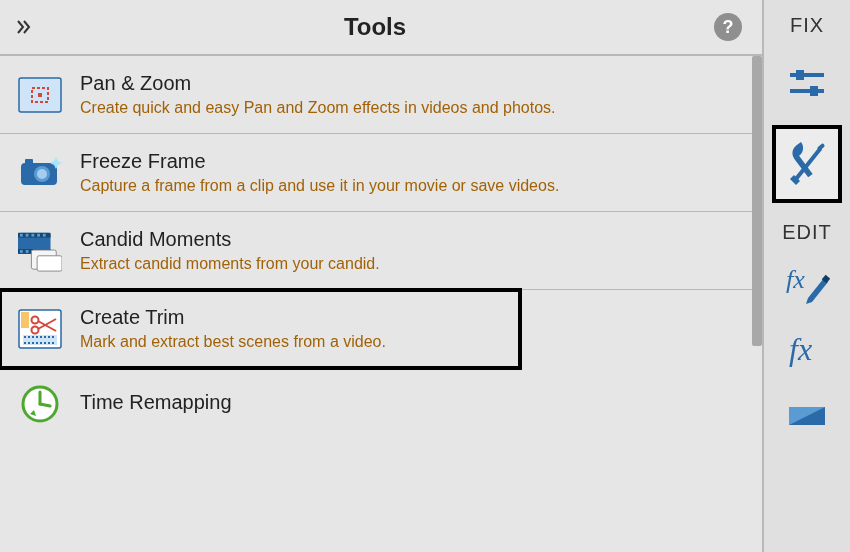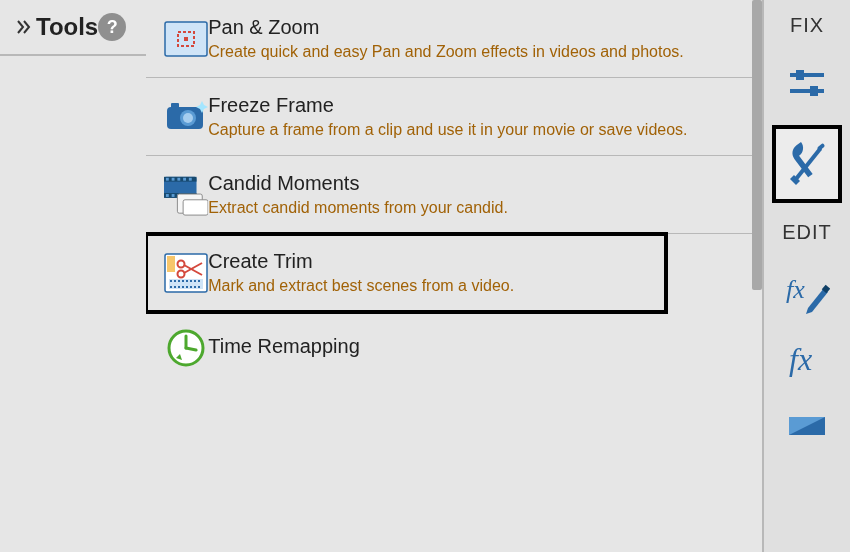--- a/index.html
+++ b/index.html
@@ -1,37 +1,37 @@
 <!DOCTYPE html>
 <html><head>
 <meta charset="utf-8">
 <style>
   * { box-sizing: border-box; margin: 0; padding: 0; }
   html, body { width: 850px; height: 552px; font-family: "Segoe UI", "Helvetica Neue", Arial, sans-serif; background: #dcdcdc; overflow: hidden; }
   .app { display: flex; width: 850px; height: 552px; }
-  .main { flex: 1; display: flex; background: #e6e6e6; border-right: 2px solid #b8b8b8; }
+  .main { flex: 1; display: flex; flex-direction: column; background: #e6e6e6; border-right: 2px solid #b8b8b8; }
   .header { display: flex; align-items: center; height: 56px; border-bottom: 2px solid #b8b8b8; padding: 0 12px; }
   .header .collapse { width: 24px; display: flex; align-items: center; justify-content: center; cursor: pointer; }
   .header .title { flex: 1; text-align: center; font-size: 24px; font-weight: 600; color: #222; }
   .header .help { width: 28px; height: 28px; border-radius: 50%; background: #8f8f8f; color: #fff; display: flex; align-items: center; justify-content: center; font-weight: bold; font-size: 18px; cursor: pointer; margin-right: 8px; }
   .list-wrap { flex: 1; position: relative; overflow: hidden; }
   .scrollbar { position: absolute; top: 0; right: 0; width: 10px; height: 100%; background: transparent; }
   .scrollbar .thumb { position: absolute; top: 0; left: 0; width: 10px; height: 290px; background: #a8a8a8; border-radius: 2px; }
   .list { position: absolute; inset: 0; overflow: hidden; }
-  .row { display: flex; align-items: center; padding: 16px 18px; border-bottom: 1px solid #b8b8b8; cursor: pointer; position: relative; }
+  .row { display: flex; align-items: center; padding: 16px 18px; border-bottom: 1px solid #b8b8b8; cursor: pointer; gap: 18px; position: relative; }
   .row.highlight { outline: 4px solid #000; outline-offset: -2px; width: 520px; }
   .row .icon { width: 44px; height: 40px; flex-shrink: 0; display: flex; align-items: center; justify-content: center; }
   .row .text { flex: 1; }
   .row .text .title { font-size: 20px; font-weight: 500; color: #222; margin-bottom: 4px; }
   .row .text .desc { font-size: 16px; color: #a16207; }
   .sidebar { width: 86px; background: #e0e0e0; display: flex; flex-direction: column; align-items: center; padding-top: 6px; }
   .side-label { font-size: 20px; color: #333; letter-spacing: 1px; margin: 8px 0 14px; }
   .side-btn { width: 70px; height: 64px; display: flex; align-items: center; justify-content: center; cursor: pointer; margin-bottom: 10px; border: 3px solid transparent; }
   .side-btn.active { border: 4px solid #000; background: #ececec; height: 78px; }
-  .side-group { margin-top: 10px; display: flex; flex-direction: column; align-items: center; }
+  .side-group { display: flex; flex-direction: column; align-items: center; }
   .side-icon-btn { width: 60px; height: 52px; display: flex; align-items: center; justify-content: center; cursor: pointer; margin-bottom: 14px; }
 </style>
 </head>
 <body>
 
 <div class="app">
   <div class="main">
     <div class="header">
       <div class="collapse">
         <svg width="16" height="16" viewBox="0 0 16 16">

